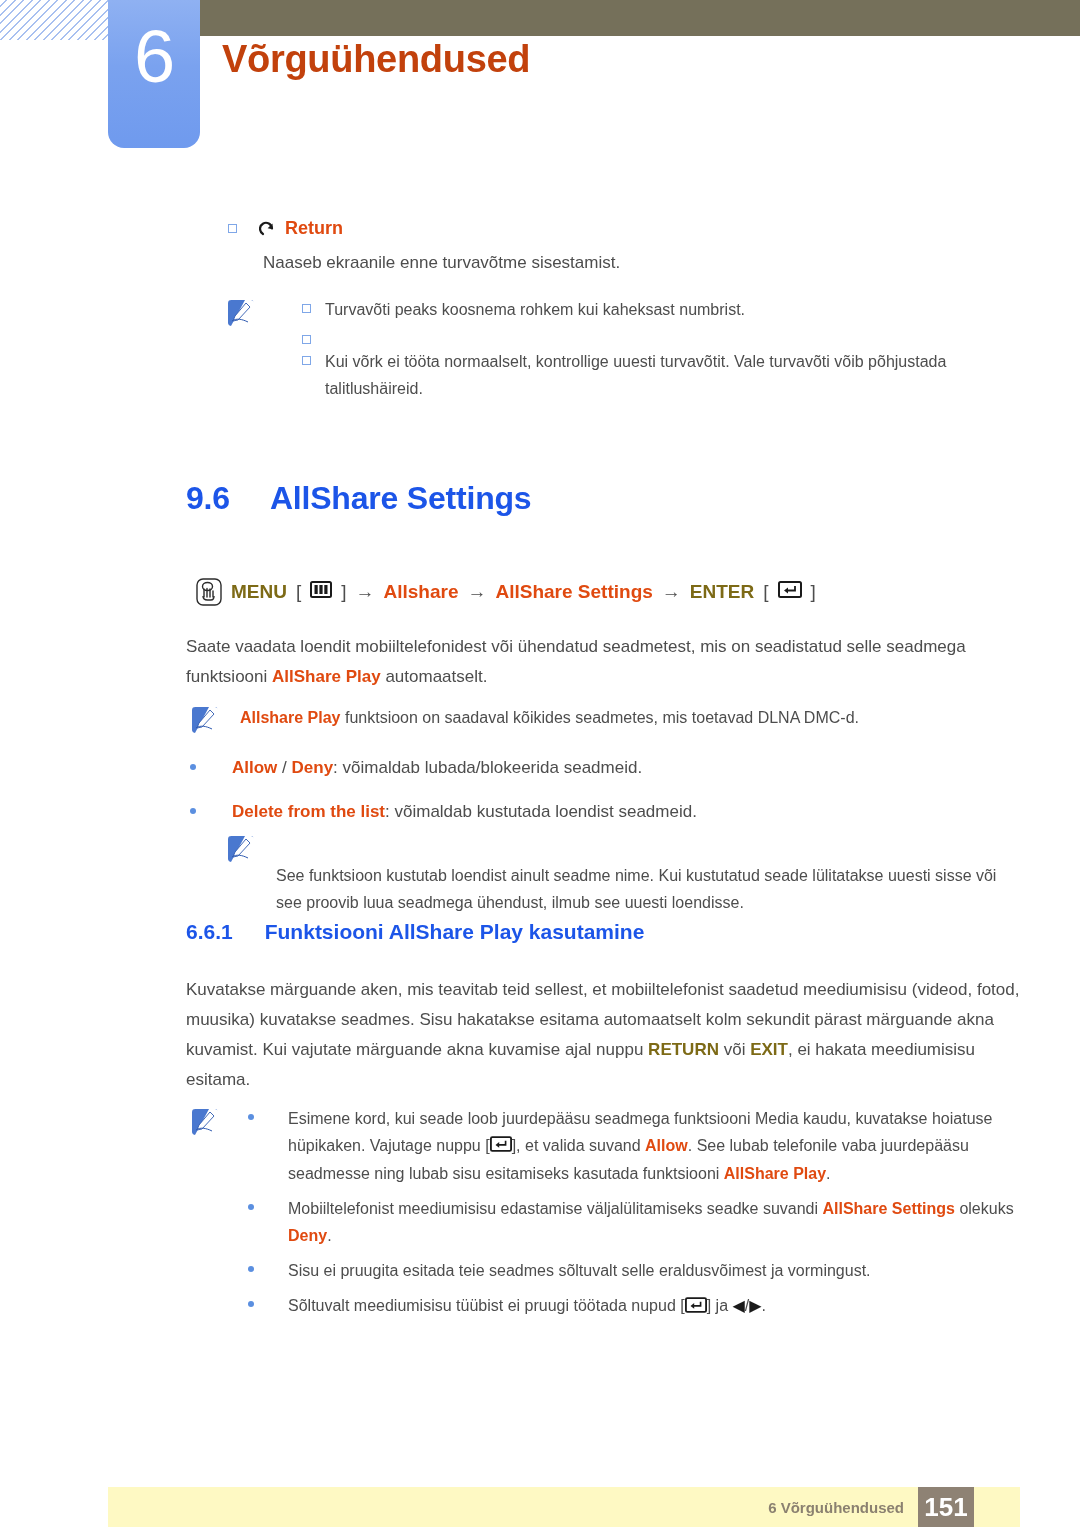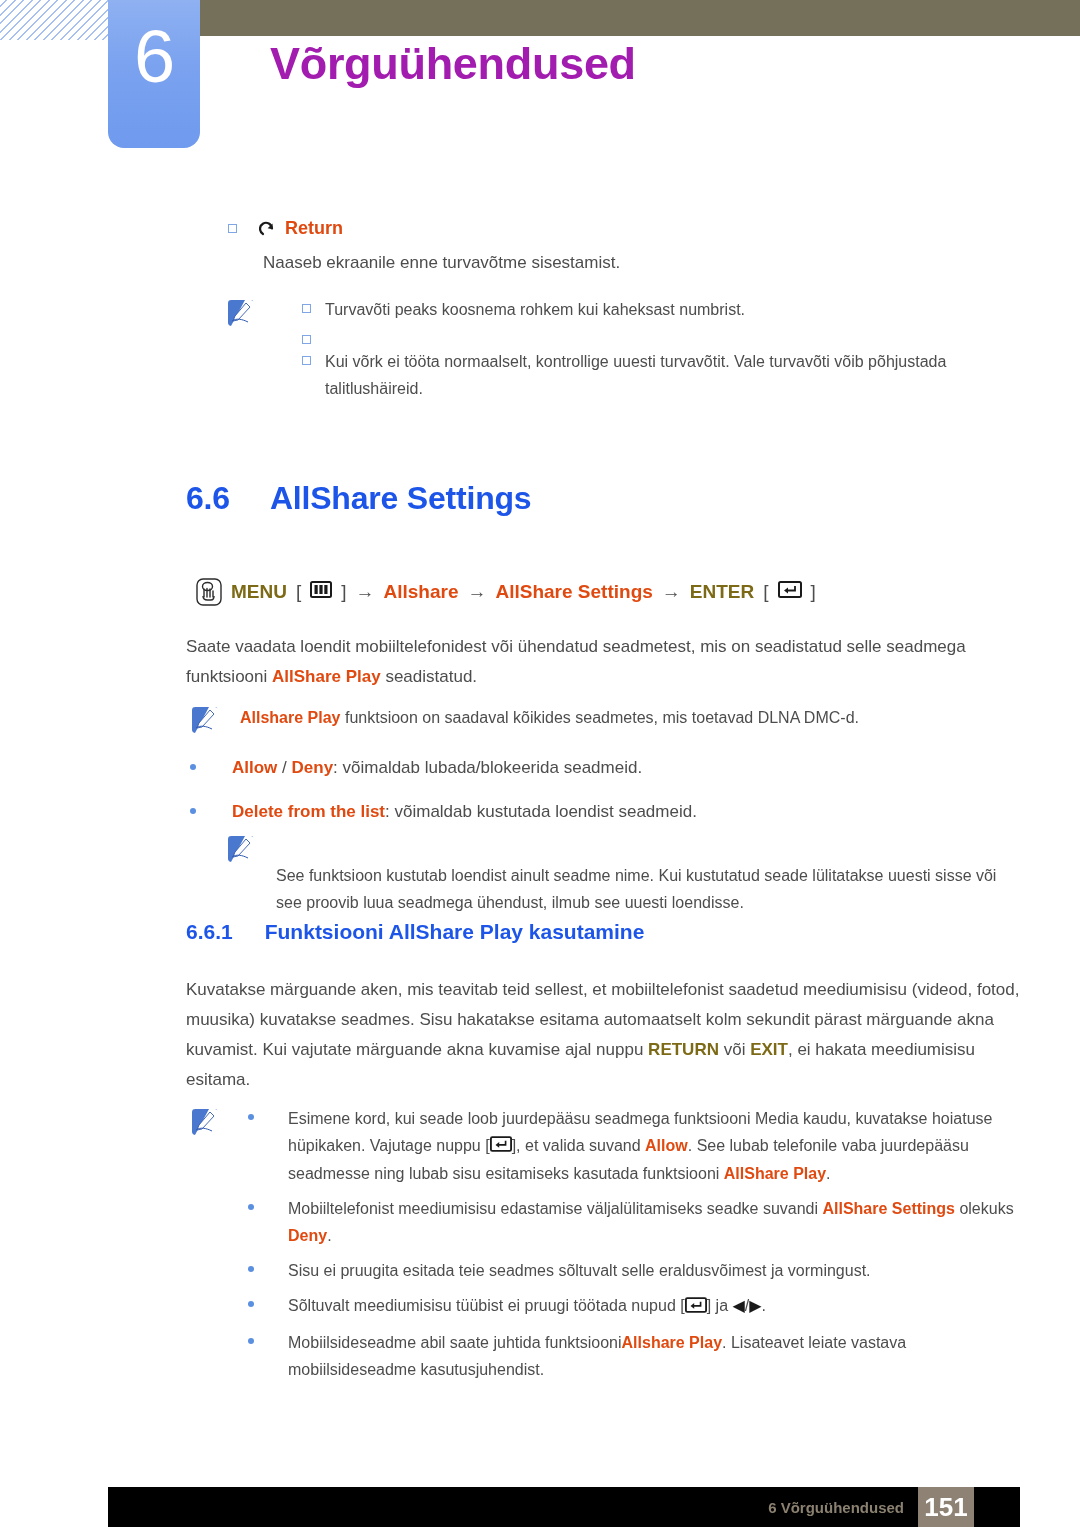--- a/index.html
+++ b/index.html
@@ -61,25 +61,24 @@
     font-size: 74px;
     font-weight: 400;
     color: #ffffff;
     line-height: 1;
     letter-spacing: -1px;
   }
   .chapter-title {
     position: absolute;
     top: 38px;
     left: 222px;
-    font-size: 45px;
-    font-weight: bold;
-    color: #a21caf;
+    font-size: 38px;
+    font-weight: bold;
+    color: #c2410c;
     letter-spacing: -0.3px;
-    margin-left: 48px;
   }
 
   
   .content {
     position: absolute;
     top: 200px;
     left: 0;
     width: 1080px;
   }
 
@@ -199,21 +198,21 @@
   .or { color: #e04a10; font-weight: bold; }
   .ol { color: #7d6a16; font-weight: bold; }
 
   
   .footer {
     position: absolute;
     left: 108px;
     top: 1487px;
     width: 912px;
     height: 40px;
-    background: #000000;
+    background: #fef9c3;
   }
   .footer-inner {
     position: absolute;
     right: 0;
     top: 0;
     height: 40px;
     display: flex;
     align-items: center;
   }
   .footer-text {
@@ -283,21 +282,21 @@
         <span class="sq-bullet"></span>
       </div>
       <div class="note-item" style="margin-top:4px;">
         <span class="sq-bullet"></span>
         <span class="note-body" style="max-width:706px; display:inline-block;">Kui võrk ei tööta normaalselt, kontrollige uuesti turvavõtit. Vale turvavõti võib põhjustada talitlushäireid.</span>
       </div>
     </div>
   </div>
 
   <div style="position:absolute; top:280px; left:186px; display:flex; gap:40px; align-items:baseline;">
-    <h2 class="sec">6.6</h2>
+    <h2 class="sec">9.6</h2>
     <h2 class="sec">AllShare Settings</h2>
   </div>
 
   <div style="position:absolute; top:378px; left:196px;" class="menu-path">
     <span class="hand-icon">
       <svg width="26" height="28" viewBox="0 0 26 28">
         <rect x="1" y="1" width="24" height="26" rx="6" fill="none" stroke="#2b2b2b" stroke-width="1.4"></rect>
         <ellipse cx="11.5" cy="8.5" rx="5" ry="4" fill="none" stroke="#2b2b2b" stroke-width="1.4"></ellipse>
         <path d="M8 11 L8 19 M11 10.5 L11 19 M14 11 L14 19 M17 13 L17 19" stroke="#2b2b2b" stroke-width="1.4" stroke-linecap="round"></path>
         <path d="M7 18 Q7 22 11.5 22 L15 22 Q18 22 18 18" fill="none" stroke="#2b2b2b" stroke-width="1.4"></path>
@@ -325,21 +324,21 @@
       <svg width="24" height="17" viewBox="0 0 24 17">
         <rect x="1" y="1" width="22" height="15" rx="1.5" fill="#ffffff" stroke="#1a1a1a" stroke-width="2"></rect>
         <path d="M17 5 L17 9.5 L8 9.5" fill="none" stroke="#1a1a1a" stroke-width="1.8"></path>
         <path d="M10 6.4 L6 9.5 L10 12.6 Z" fill="#1a1a1a"></path>
       </svg>
     </span>
     <span class="brk">]</span>
   </div>
 
   <p class="para" style="position:absolute; top:432px; left:186px; width:832px;">
-    <span>Saate vaadata loendit mobiiltelefonidest või ühendatud seadmetest, mis on seadistatud selle seadmega funktsiooni </span><span class="or">AllShare Play</span><span> seadistatud.</span>
+    <span>Saate vaadata loendit mobiiltelefonidest või ühendatud seadmetest, mis on seadistatud selle seadmega funktsiooni </span><span class="or">AllShare Play</span><span> automaatselt.</span>
   </p>
 
   <div style="position:absolute; top:505px; left:192px; width:820px;" class="note">
     <div class="note-icon" style="margin-top:2px;">
       <svg width="26" height="26" viewBox="0 0 26 26">
         <rect x="0" y="0" width="26" height="26" rx="3" fill="#ffffff"></rect>
         <path d="M0 3 A3 3 0 0 1 3 0 L17 0 L3 26 A3 3 0 0 1 0 23 Z" fill="#4a78cf"></path>
         <path d="M18 3 L22 7 L10 20 L5 21 L7 16 Z" fill="#ffffff" stroke="#2f5ab0" stroke-width="0.9" stroke-linejoin="round"></path>
         <path d="M4 21 C8 18 14 19 20 22" fill="none" stroke="#2f5ab0" stroke-width="1"></path>
       </svg>
@@ -424,26 +423,20 @@
         <span class="rd-bullet"></span>
         <span class="note-body" style="margin-left:20px;">
           <span>Sõltuvalt meediumisisu tüübist ei pruugi töötada nupud [</span><span class="key-box"><svg width="22" height="16" viewBox="0 0 24 17">
                 <rect x="1" y="1" width="22" height="15" rx="1.5" fill="#ffffff" stroke="#1a1a1a" stroke-width="2"></rect>
                 <path d="M17 5 L17 9.5 L8 9.5" fill="none" stroke="#1a1a1a" stroke-width="1.8"></path>
                 <path d="M10 6.4 L6 9.5 L10 12.6 Z" fill="#1a1a1a"></path>
               </svg></span><span>] ja </span><span style="color:#1a1a1a;">◀</span><span>/</span><span style="color:#1a1a1a;">▶</span><span>.</span>
         </span>
       </div>
 
-      <div class="note-item" style="margin-top:8px;">
-        <span class="rd-bullet"></span>
-        <span class="note-body" style="margin-left:20px; width:700px; display:inline-block;">
-          <span>Mobiilsideseadme abil saate juhtida funktsiooni</span><span class="or">Allshare Play</span><span>. Lisateavet leiate vastava mobiilsideseadme kasutusjuhendist.</span>
-        </span>
-      </div>
 
     </div>
   </div>
 
 </div>
 
 <div class="footer">
   <div class="footer-inner">
     <span class="footer-text">6 Võrguühendused</span>
     <span class="page-box">151</span>

